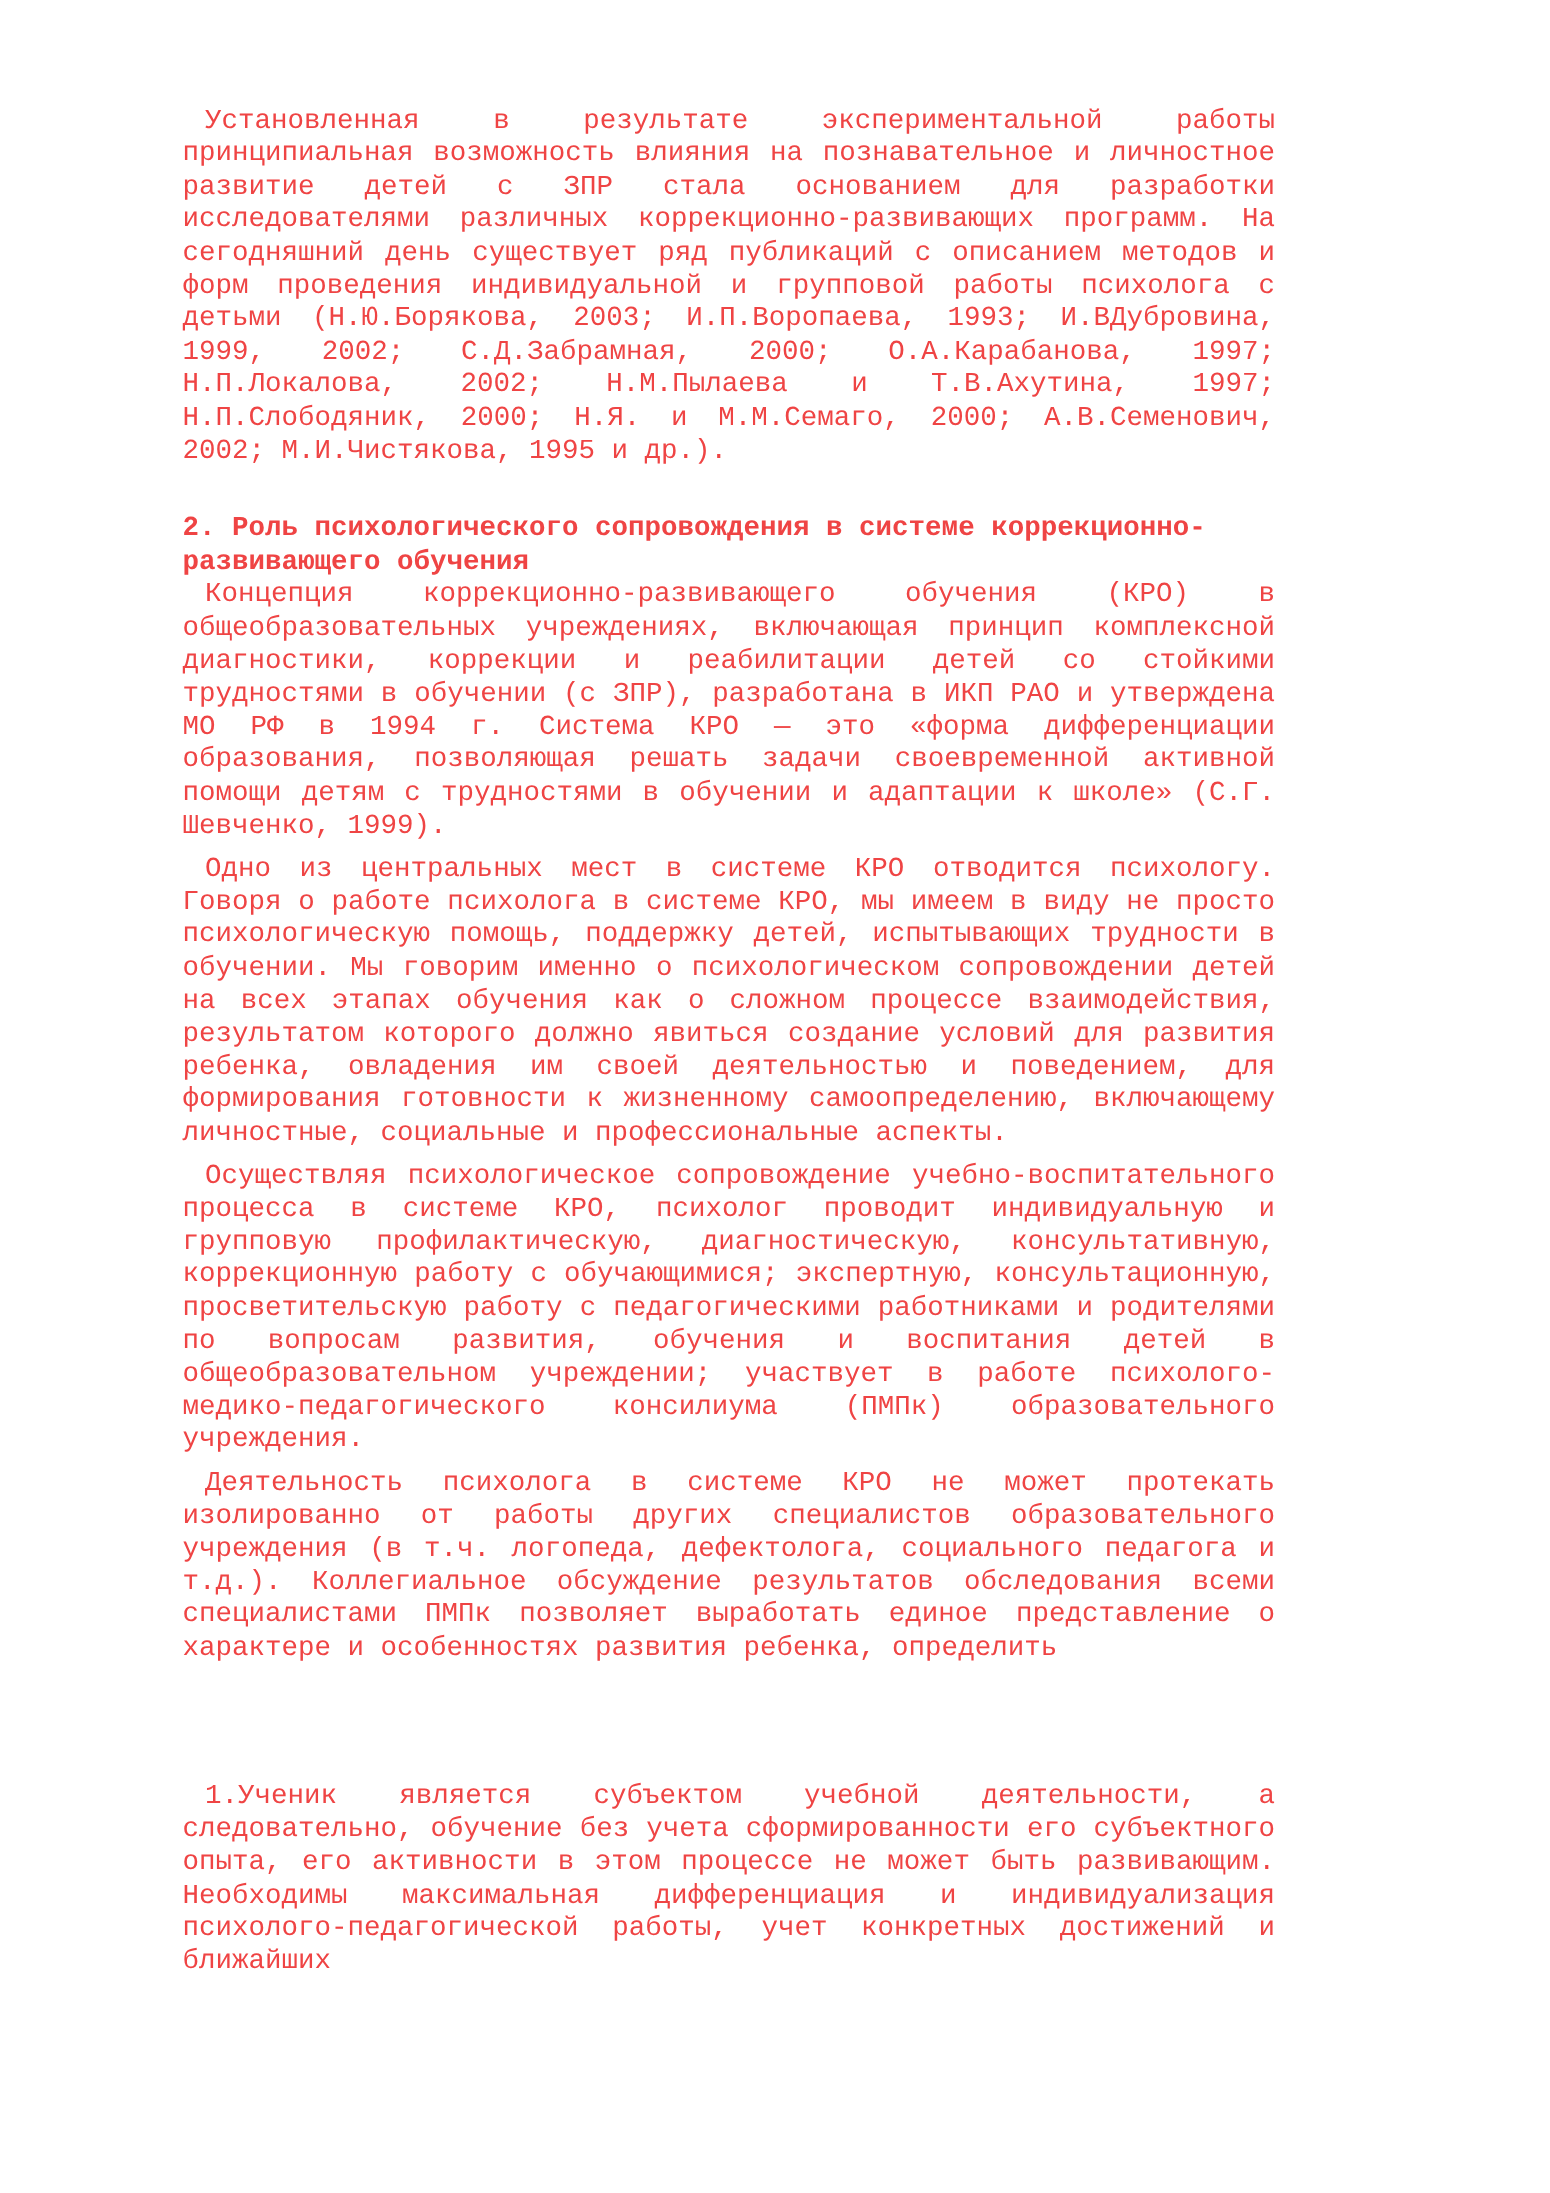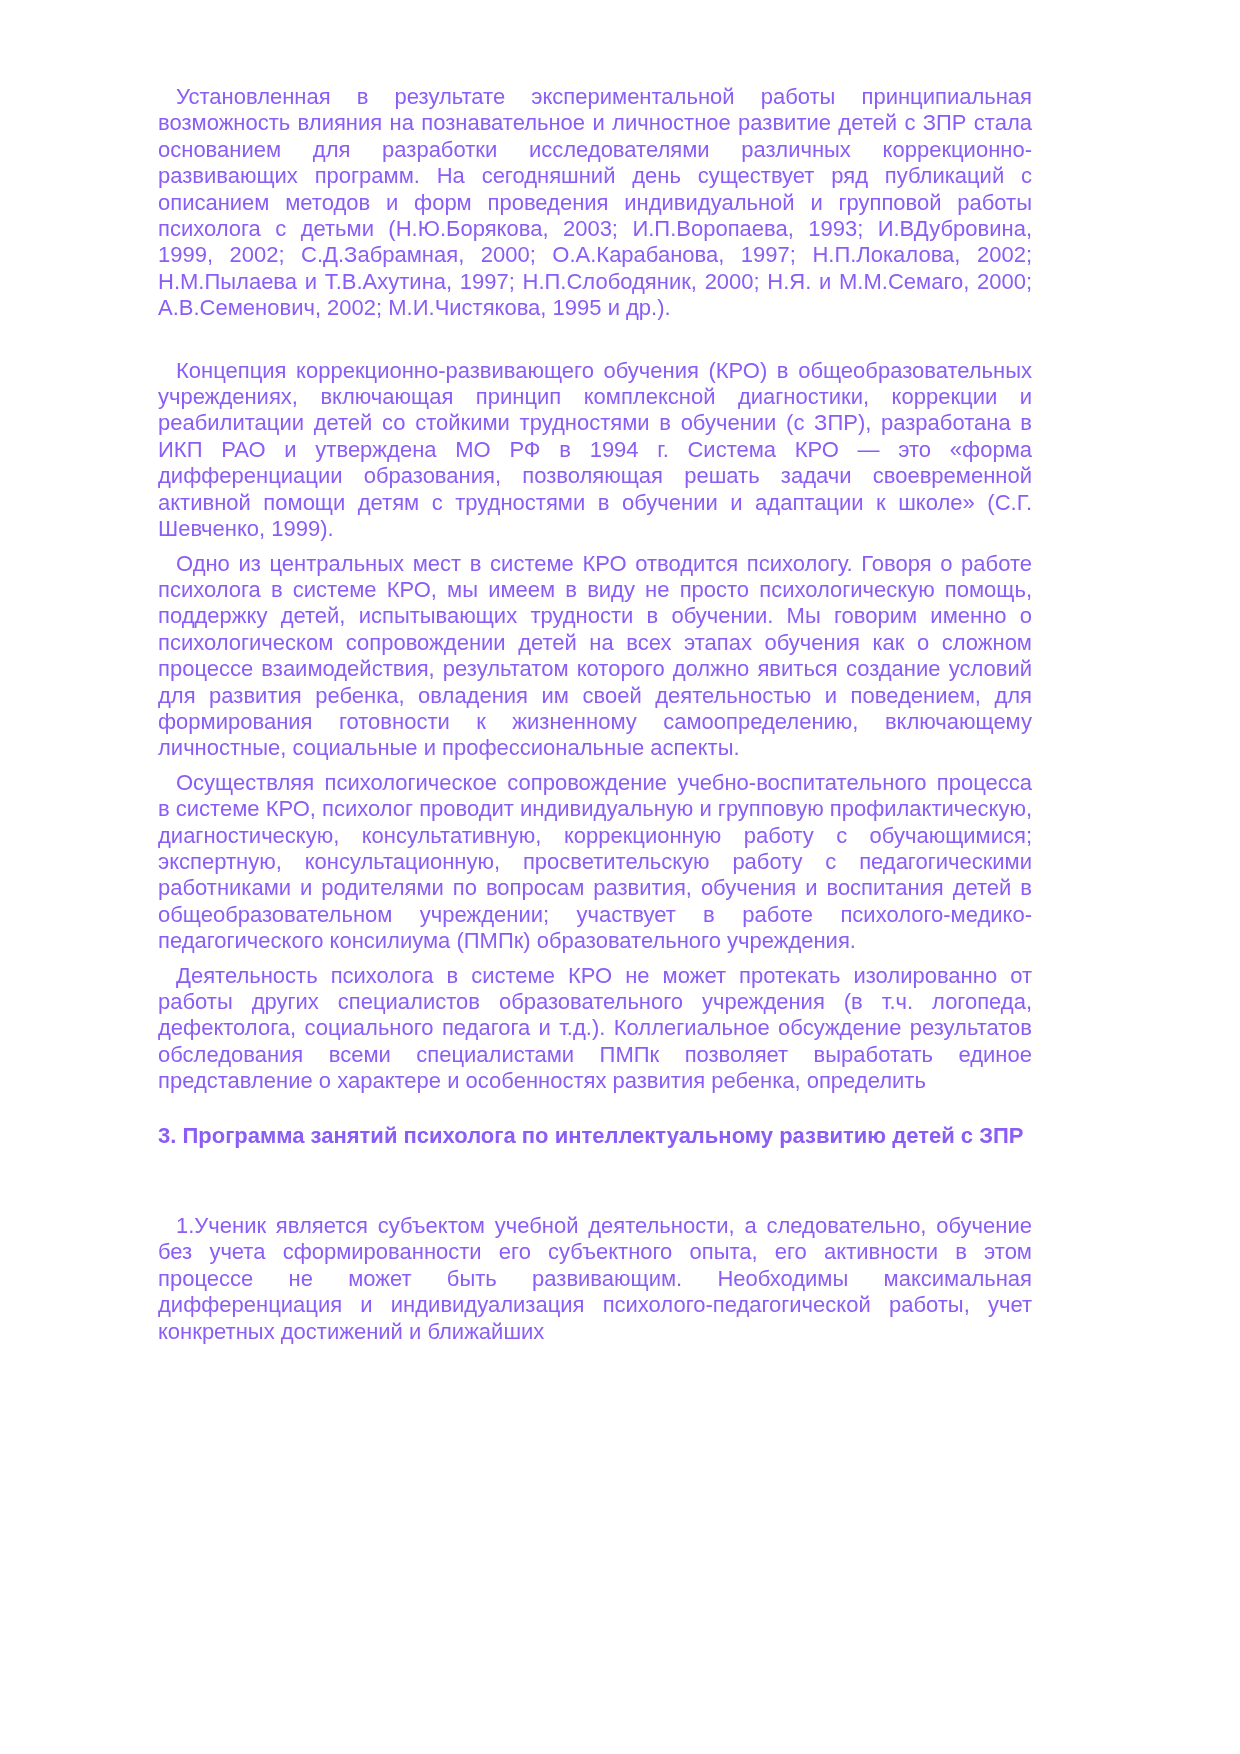--- a/index.html
+++ b/index.html
@@ -1,25 +1,25 @@
 <!DOCTYPE html>
 <html><head>
 <meta charset="utf-8">
 <style>
   html, body { margin: 0; padding: 0; background: #ffffff; }
   body { width: 1240px; height: 1754px; position: relative; overflow: hidden; }
   .page {
     position: absolute;
-    left: 158px;
+    left: 146px;
     top: 84px;
     width: 874px;
-    font-family: Liberation Sans, sans-serif;
+    font-family: Liberation Mono, monospace;
     font-size: 22px;
     line-height: 26.4px;
-    color: #8b5cf6;
+    color: #ef4444;
   }
   .p {
     margin: 0;
     text-align: justify;
     text-indent: 18px;
   }
   .gap-s { height: 8px; }
   .gap-l { height: 28px; }
   .h {
     margin: 0;
@@ -30,27 +30,27 @@
   }
 </style>
 </head>
 <body>
 
 <div class="page">
   <p class="p">Установленная в результате экспериментальной работы принципиальная возможность влияния на познавательное и личностное развитие детей с ЗПР стала основанием для разработки исследователями различных коррекционно-развивающих программ. На сегодняшний день существует ряд публикаций с описанием методов и форм проведения индивидуальной и групповой работы психолога с детьми (Н.Ю.Борякова, 2003; И.П.Воропаева, 1993; И.ВДубровина, 1999, 2002; С.Д.Забрамная, 2000; О.А.Карабанова, 1997; Н.П.Локалова, 2002; Н.М.Пылаева и Т.В.Ахутина, 1997; Н.П.Слободяник, 2000; Н.Я. и М.М.Семаго, 2000; А.В.Семенович, 2002; М.И.Чистякова, 1995 и др.).</p>
   <div class="gap-s"></div>
   <div class="gap-l"></div>
 
+  <h2 class="h">2. Роль психологического сопровождения в системе коррекционно-развивающего обучения</h2>
   <p class="p">Концепция коррекционно-развивающего обучения (КРО) в общеобразовательных учреждениях, включающая принцип комплексной диагностики, коррекции и реабилитации детей со стойкими трудностями в обучении (с ЗПР), разработана в ИКП РАО и утверждена МО РФ в 1994 г. Система КРО — это «форма дифференциации образования, позволяющая решать задачи своевременной активной помощи детям с трудностями в обучении и адаптации к школе» (С.Г. Шевченко, 1999).</p>
   <div class="gap-s"></div>
   <p class="p">Одно из центральных мест в системе КРО отводится психологу. Говоря о работе психолога в системе КРО, мы имеем в виду не просто психологическую помощь, поддержку детей, испытывающих трудности в обучении. Мы говорим именно о психологическом сопровождении детей на всех этапах обучения как о сложном процессе взаимодействия, результатом которого должно явиться создание условий для развития ребенка, овладения им своей деятельностью и поведением, для формирования готовности к жизненному самоопределению, включающему личностные, социальные и профессиональные аспекты.</p>
   <div class="gap-s"></div>
   <p class="p">Осуществляя психологическое сопровождение учебно-воспитательного процесса в системе КРО, психолог проводит индивидуальную и групповую профилактическую, диагностическую, консультативную, коррекционную работу с обучающимися; экспертную, консультационную, просветительскую работу с педагогическими работниками и родителями по вопросам развития, обучения и воспитания детей в общеобразовательном учреждении; участвует в работе психолого-медико-педагогического консилиума (ПМПк) образовательного учреждения.</p>
   <div class="gap-s"></div>
   <p class="p">Деятельность психолога в системе КРО не может протекать изолированно от работы других специалистов образовательного учреждения (в т.ч. логопеда, дефектолога, социального педагога и т.д.). Коллегиальное обсуждение результатов обследования всеми специалистами ПМПк позволяет выработать единое представление о характере и особенностях развития ребенка, определить</p>
   <div class="gap-l"></div>
 
-  <h2 class="h">3. Программа занятий психолога по интеллектуальному развитию детей с ЗПР</h2>
   <div class="gap-l"></div>
   <div class="gap-l"></div>
   <div class="gap-s"></div>
   <p class="p">1.Ученик является субъектом учебной деятельности, а следовательно, обучение без учета сформированности его субъектного опыта, его активности в этом процессе не может быть развивающим. Необходимы максимальная дифференциация и индивидуализация психолого-педагогической работы, учет конкретных достижений и ближайших</p>
 </div>
 
 </body></html>

